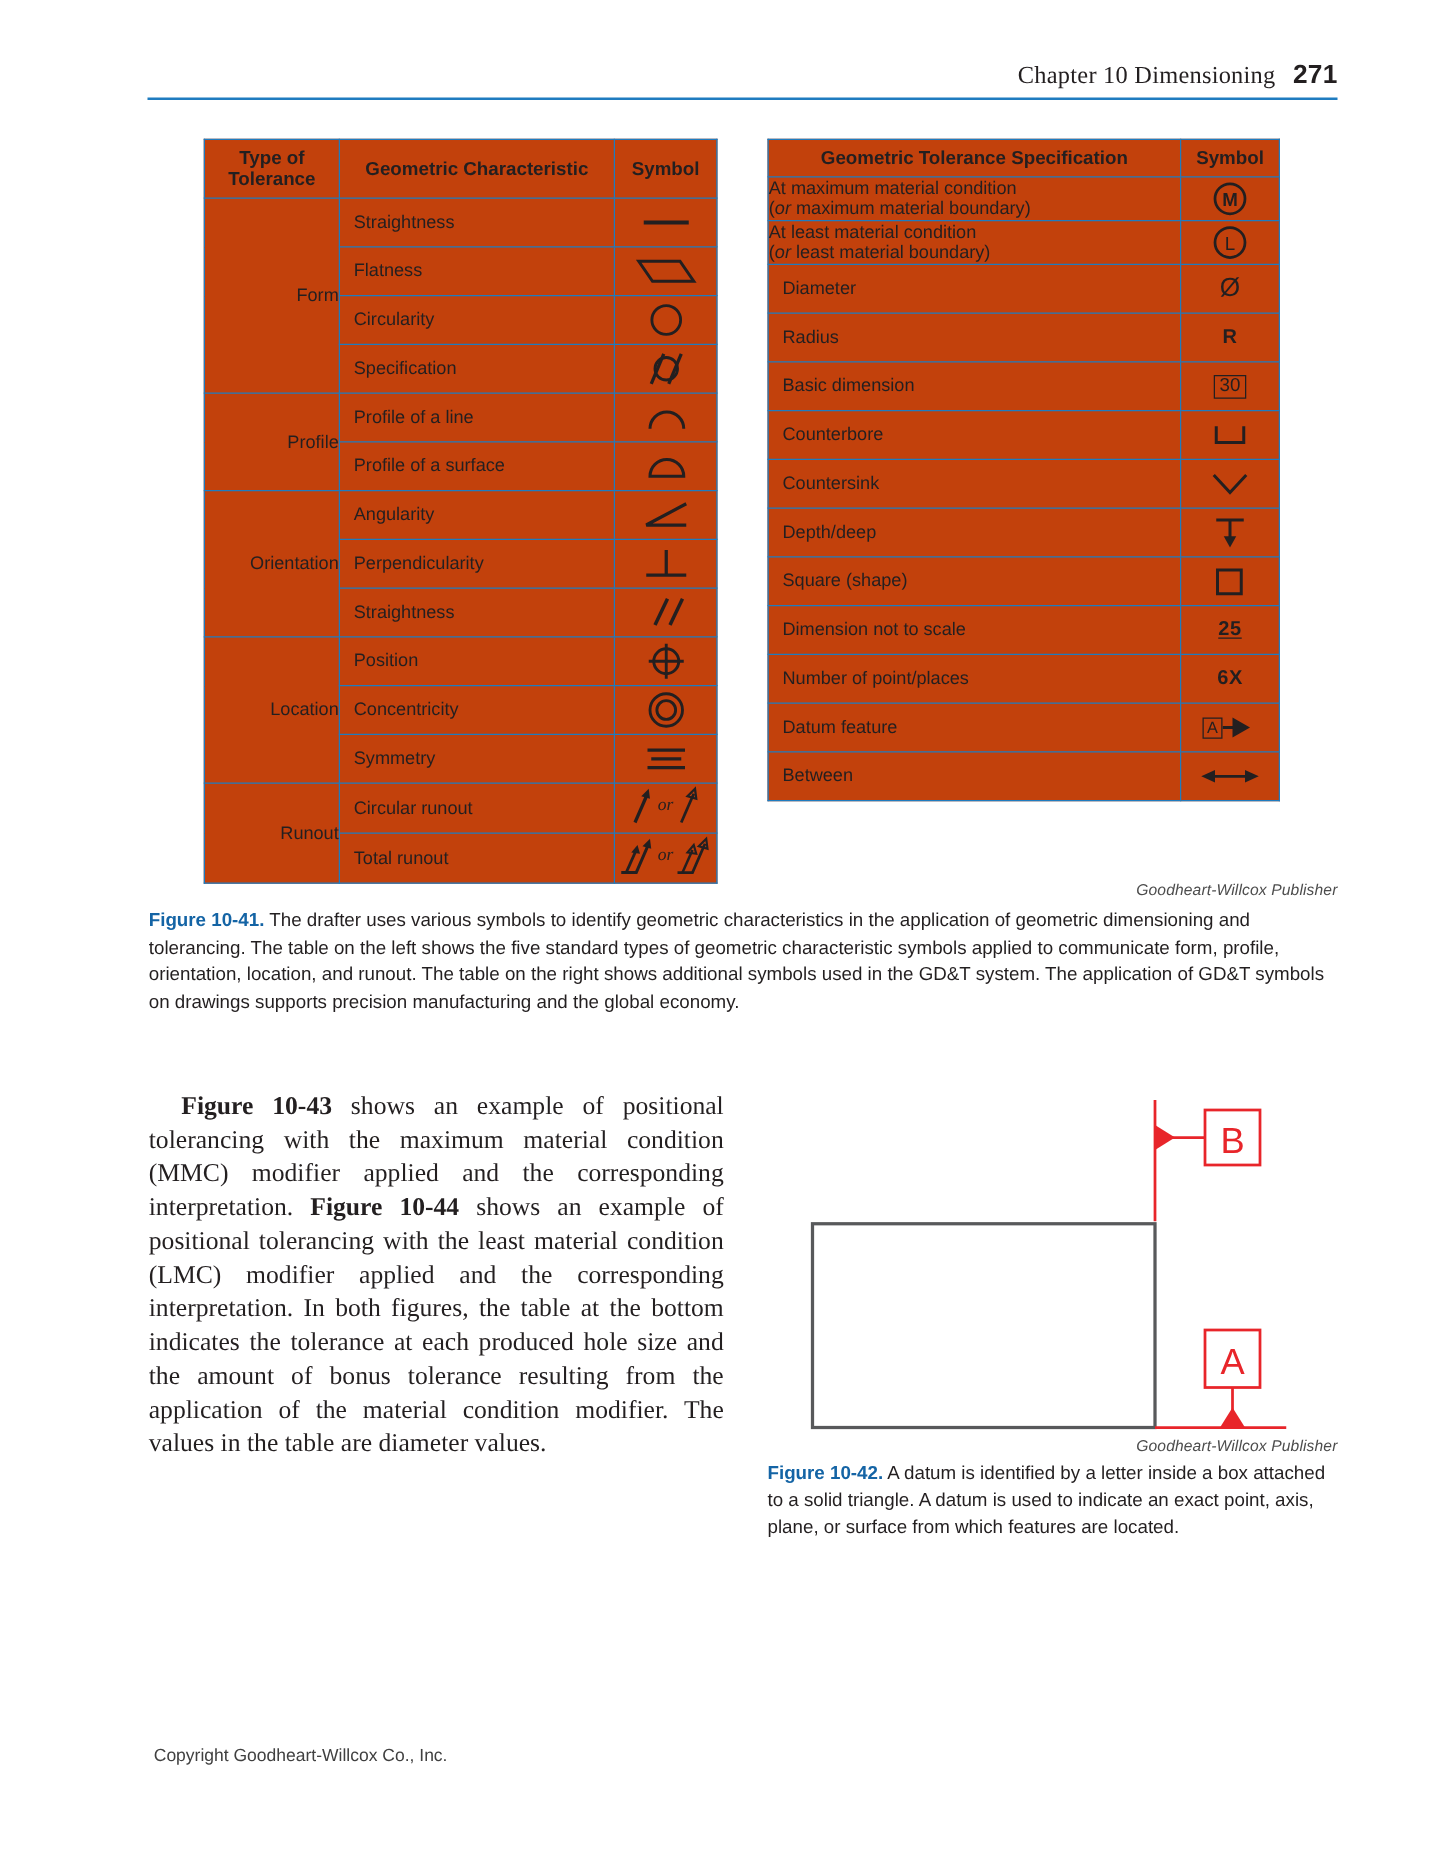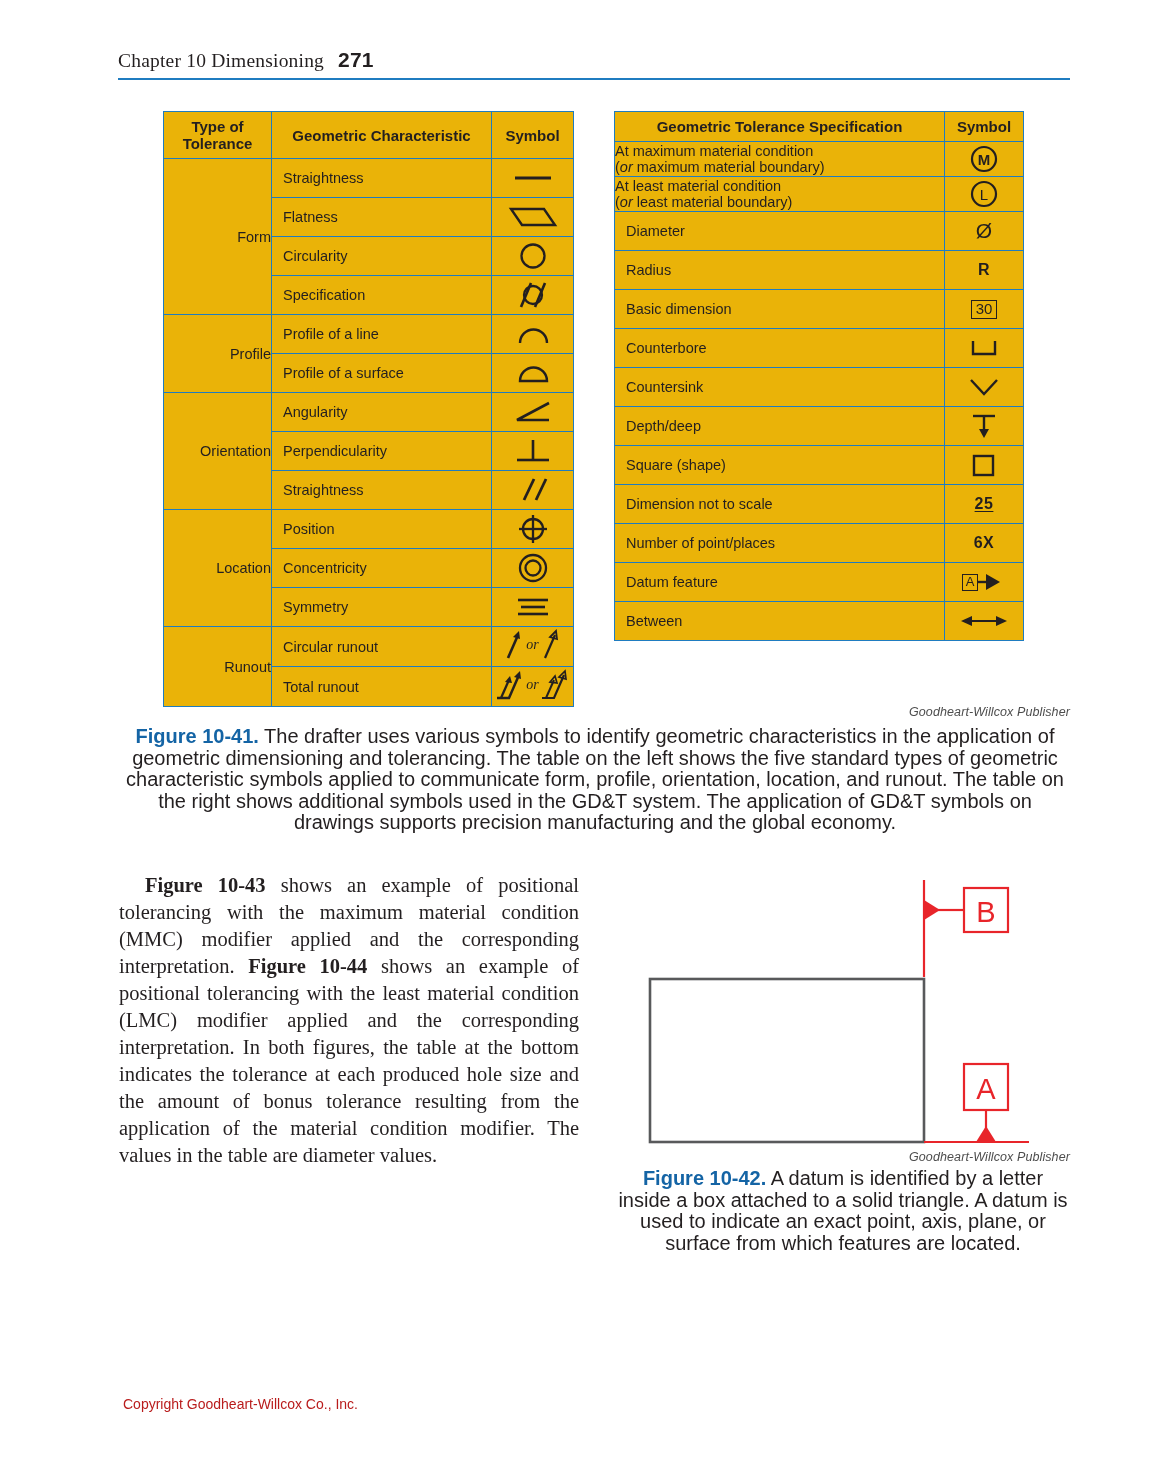--- a/index.html
+++ b/index.html
@@ -15,20 +15,21 @@
     color: #231f20;
     overflow: hidden;
   }
 
   
   .runhead {
     position: absolute;
     left: 118px;
     top: 48px;
     width: 952px;
+    text-align: right;
     font-family: "Liberation Serif", serif;
     font-size: 19.5px;
     color: #231f20;
     letter-spacing: .2px;
   }
   .runhead .chap { font-family: "Liberation Serif", serif; }
   .runhead .pageno {
     font-family: "Liberation Sans", sans-serif;
     font-weight: bold;
     font-size: 21px;
@@ -40,21 +41,21 @@
     top: 78px;
     width: 952px;
     height: 2px;
     background: #1f7cc0;
   }
 
   
   .tbl {
     position: absolute;
     border-collapse: collapse;
-    background: #eab308;
+    background: #c2410c;
     table-layout: fixed;
   }
   .tbl td, .tbl th {
     border: 1.5px solid #1f7cc0;
     padding: 0;
     vertical-align: middle;
     font-size: 14.5px;
     color: #231f20;
     font-weight: normal;
   }
@@ -113,24 +114,24 @@
     text-align: right;
     letter-spacing: .1px;
   }
   #credit-tables { left: 600px; top: 705px; width: 470px; }
   #credit-fig42  { left: 600px; top: 1150px; width: 470px; }
 
   
   .caption {
     position: absolute;
     font-family: "Liberation Sans", sans-serif;
-    font-size: 20px;
+    font-size: 15px;
     line-height: 21.5px;
     color: #231f20;
-    text-align: center;
+    text-align: left;
   }
   .caption .figlabel {
     font-weight: bold;
     color: #1464a5;
   }
   #caption-41 { left: 119px; top: 726px; width: 952px; }
   #caption-42 { left: 614px; top: 1168px; width: 458px; }
 
   
   #body-col {
@@ -156,21 +157,21 @@
     height: 278px;
   }
 
   
   #footer {
     position: absolute;
     left: 123px;
     top: 1396px;
     font-family: "Liberation Sans", sans-serif;
     font-size: 14px;
-    color: #b91c1c;
+    color: #404040;
   }
 </style>
 </head>
 <body>
 
 <div class="runhead">
   <span class="chap">Chapter 10  Dimensioning</span><span class="pageno">271</span>
 </div>
 <div class="runrule"></div>
 

